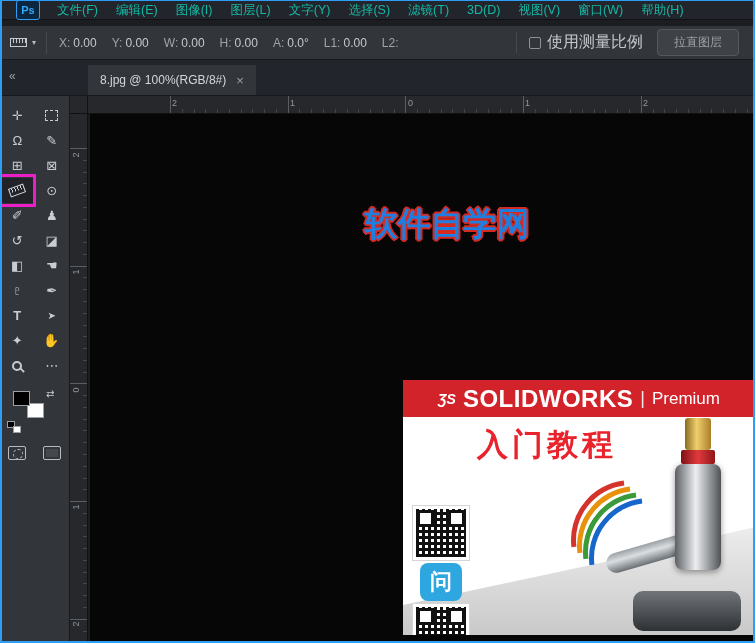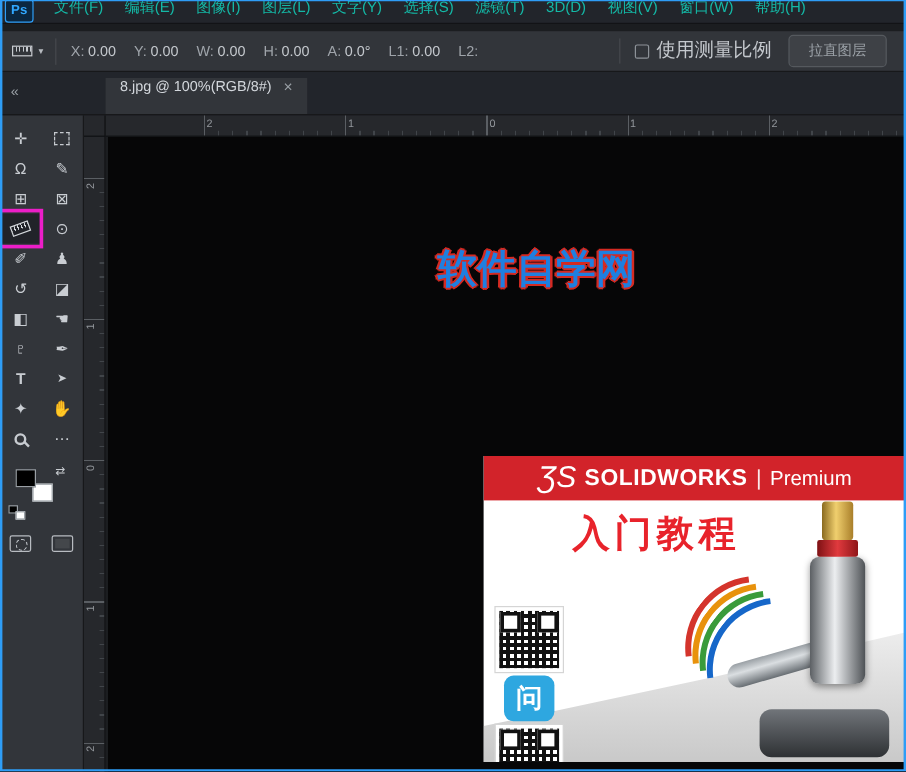--- a/index.html
+++ b/index.html
@@ -3,21 +3,21 @@
 <meta charset="utf-8">
 <style>
   *{margin:0;padding:0;box-sizing:border-box}
   html,body{width:755px;height:643px;overflow:hidden;background:#1b1d20;
     font-family:"Liberation Sans","DejaVu Sans",sans-serif}
   .app{position:relative;width:755px;height:643px;background:#1b1d20}
   .frame{position:absolute;inset:0;border:2px solid #2e9df6;border-top-width:1px;z-index:90;pointer-events:none}
 
   
   .menubar{position:absolute;left:0;top:0;right:0;height:20px;background:#22252b;
-    display:flex;align-items:flex-end;padding-left:4px;border-bottom:1px solid #121316;z-index:5}
+    display:flex;align-items:center;padding-left:16px;border-bottom:1px solid #121316;z-index:5}
   .ps-logo{width:24px;height:20px;background:#0b2740;border:1px solid #2e9df6;border-radius:3px;
     color:#31a8ff;font-size:11px;font-weight:bold;display:flex;align-items:center;justify-content:center;margin-right:8px}
   .menu-item{padding:0 9px;font-size:12.5px;color:#14b8a6;line-height:26px;cursor:default}
 
   
   .optionsbar{position:absolute;left:0;top:26px;right:0;height:34px;background:#32353a;
     display:flex;align-items:center;padding:0 10px;border-bottom:1px solid #17181a;z-index:5}
   .tool-preset{display:flex;align-items:center;gap:5px;padding-right:10px;margin-right:12px;border-right:1px solid #46494e;height:22px}
   .mini-ruler{width:17px;height:9px;border:1px solid #c7cbd0;
     background:repeating-linear-gradient(90deg,transparent 0 2px,#c7cbd0 2px 3px) top/100% 4px no-repeat}
@@ -26,21 +26,21 @@
   .field .val{color:#c4c8cd;margin-left:3px}
   .measure{display:flex;align-items:center;gap:6px;margin-left:auto;padding-left:12px;border-left:1px solid #46494e}
   .checkbox{width:12px;height:12px;border:1px solid #8d9298;border-radius:2px;background:transparent}
   .measure-label{font-size:16px;color:#c4c8cd}
   .btn{margin-left:14px;margin-right:6px;padding:4px 16px;font-size:12px;color:#9aa0a6;
     background:#3e4146;border:1px solid #55595e;border-radius:4px}
 
   
   .tabbar{position:absolute;left:0;top:60px;right:0;height:36px;background:#22252b;border-bottom:1px solid #17181a;z-index:5}
   .collapse{position:absolute;left:9px;top:9px;color:#9aa0a6;font-size:12px;letter-spacing:-2px}
-  .tab{position:absolute;left:88px;bottom:0;height:30px;background:#32353a;display:flex;
+  .tab{position:absolute;left:88px;bottom:0;height:30px;background:#32353a;display:flex;align-items:center;
     gap:10px;padding:0 12px;font-size:12px;color:#d3d7dc}
   .tab-close{color:#9aa0a6;font-size:13px}
 
   
   .main{position:absolute;left:0;top:96px;right:0;bottom:0;display:flex}
   .toolbar{width:70px;background:#32353a;border-right:1px solid #17181a;position:relative;flex:none}
   .tools{display:grid;grid-template-columns:1fr 1fr;padding-top:7px}
   .tool{height:25px;display:flex;align-items:center;justify-content:center;position:relative}
   .tool .g{font-size:13px;color:#c9cdd2;line-height:1}
   .shape-marquee{width:13px;height:11px;border:1px dashed #c7cbd0}
@@ -84,22 +84,22 @@
   
   .watermark{position:absolute;left:357px;top:88px;transform:translateX(-50%);text-align:center;white-space:nowrap}
   .wm-title{font-size:33px;font-weight:bold;color:#1e7fe0;
     text-shadow:-2px 0 #d42a22,2px 0 #d42a22,0 -2px #d42a22,0 2px #d42a22,-1px -1px #d42a22,1px 1px #d42a22,1px -1px #d42a22,-1px 1px #d42a22}
   .wm-sub{margin-top:3px;font-size:13px;font-weight:bold;letter-spacing:1px;color:#1e7fe0;
     text-shadow:-1px 0 #d42a22,1px 0 #d42a22,0 -1px #d42a22,0 1px #d42a22}
 
   
   .ad{position:absolute;left:313px;top:266px;width:352px;height:255px;background:#fff;overflow:hidden}
   .ad-header{height:37px;background:#d2232a;display:flex;align-items:center;justify-content:center;gap:7px;color:#fff;position:relative;z-index:3}
-  .ad-logo{font-size:25px;font-weight:normal;font-style:italic}
-  .ad-brand{font-size:19px;font-weight:bold;letter-spacing:.5px}
+  .ad-logo{font-size:14px;font-weight:bold;font-style:italic}
+  .ad-brand{font-size:24px;font-weight:bold;letter-spacing:.5px}
   .ad-divider{font-weight:300;font-size:18px;opacity:.9}
   .ad-premium{font-size:17px;font-weight:300}
   .ad-titles{position:relative;z-index:2;width:268px;margin:7px 0 0 10px;text-align:center;color:#e8232b;font-weight:bold}
   .ad-line1{font-size:31px}
   .ad-line2{font-size:31px;letter-spacing:4px;margin-top:1px}
   .qr-col{position:absolute;left:10px;top:126px;width:60px;z-index:4}
   .qr{width:56px;height:54px;border:3px solid #fff;outline:1px solid #d5d5d5;position:relative;
     background:repeating-linear-gradient(0deg,#111 0 3px,transparent 3px 6px),
                repeating-linear-gradient(90deg,#111 0 3px,#fff 3px 6px)}
   .qr::before,.qr::after{content:"";position:absolute;width:11px;height:11px;border:3px solid #111;background:#fff}

